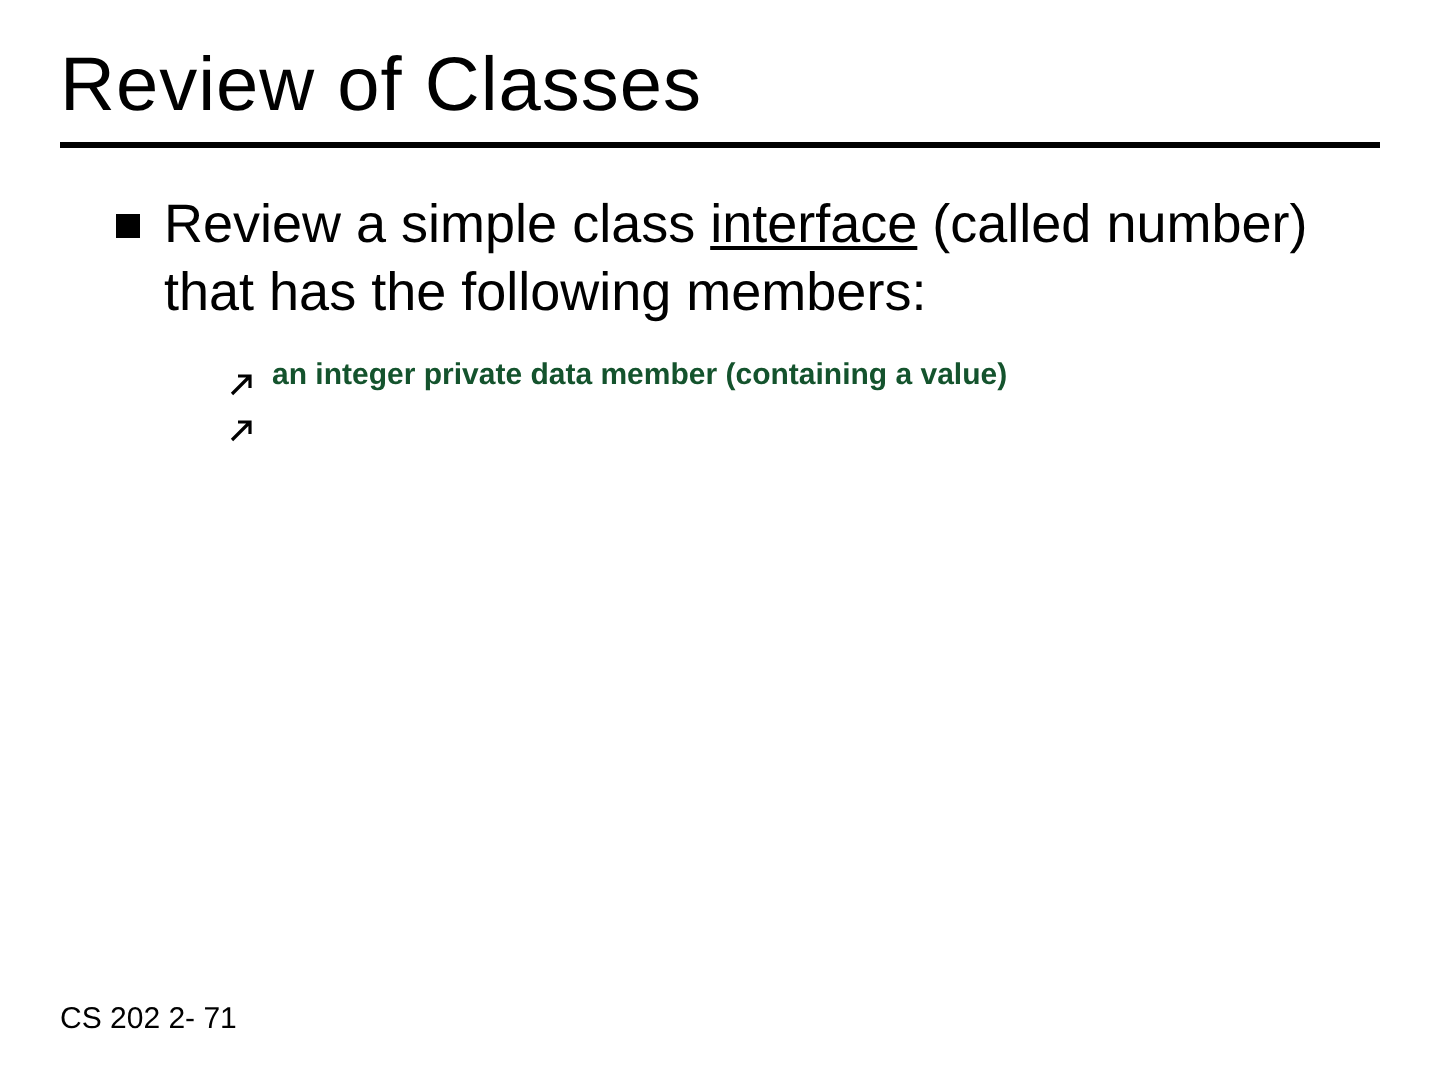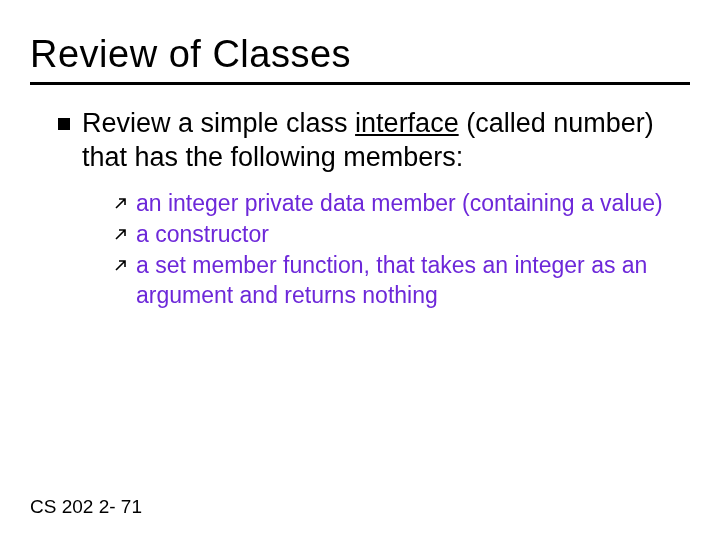--- a/index.html
+++ b/index.html
@@ -7,21 +7,21 @@
     width: 720px;
     height: 540px;
     background: #ffffff;
     font-family: Arial, Helvetica, sans-serif;
     position: relative;
     overflow: hidden;
   }
   .slide {
     width: 100%;
     height: 100%;
-    padding: 33px 30px 20px 30px;
+    padding: 22px 30px 20px 30px;
     position: relative;
   }
   .title {
     font-size: 38px;
     font-weight: 400;
     color: #000;
     padding-bottom: 6px;
     border-bottom: 3px solid #000;
     margin-bottom: 22px;
     letter-spacing: 0.5px;
@@ -57,29 +57,30 @@
     margin-bottom: 2px;
   }
   .arrow {
     flex: 0 0 auto;
     width: 14px;
     height: 14px;
     margin-top: 7px;
     margin-right: 8px;
   }
   .level2-text {
-    font-size: 23px;
+    font-size: 15px;
     line-height: 1.28;
-    color: #6d28d9;
+    color: #14532d;
+    font-weight: bold;
   }
   .footer {
     position: absolute;
     left: 30px;
     bottom: 22px;
-    font-size: 19px;
+    font-size: 15px;
     color: #000;
   }
 </style>
 </head>
 <body>
 
 <div class="slide">
   <h1 class="title">Review of Classes</h1>
 
   <div class="body">
@@ -94,25 +95,18 @@
       <div class="level2">
         <svg class="arrow" viewBox="0 0 14 14">
           <path d="M2 12 L11 3 M5 3 L11 3 L11 9" stroke="#000" stroke-width="1.6" fill="none"></path>
         </svg>
         <div class="level2-text">an integer private data member (containing a value)</div>
       </div>
       <div class="level2">
         <svg class="arrow" viewBox="0 0 14 14">
           <path d="M2 12 L11 3 M5 3 L11 3 L11 9" stroke="#000" stroke-width="1.6" fill="none"></path>
         </svg>
-        <div class="level2-text">a constructor</div>
-      </div>
-      <div class="level2">
-        <svg class="arrow" viewBox="0 0 14 14">
-          <path d="M2 12 L11 3 M5 3 L11 3 L11 9" stroke="#000" stroke-width="1.6" fill="none"></path>
-        </svg>
-        <div class="level2-text">a set member function, that takes an integer as an argument and returns nothing</div>
       </div>
     </div>
   </div>
 
   <div class="footer">CS 202   2- 71</div>
 </div>
 
 </body></html>

